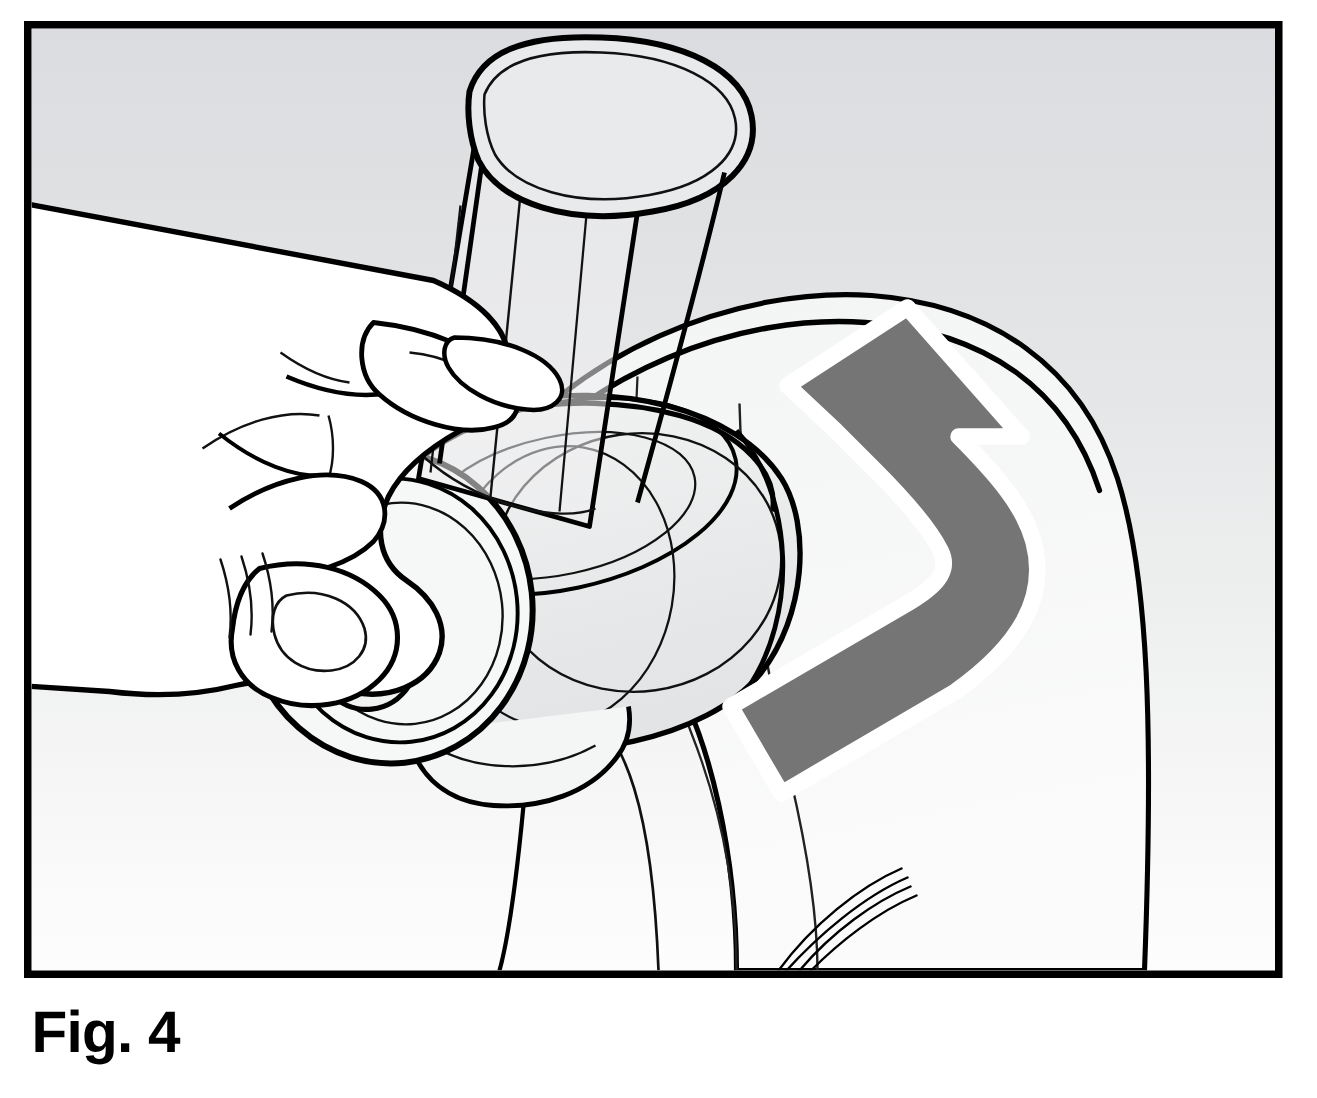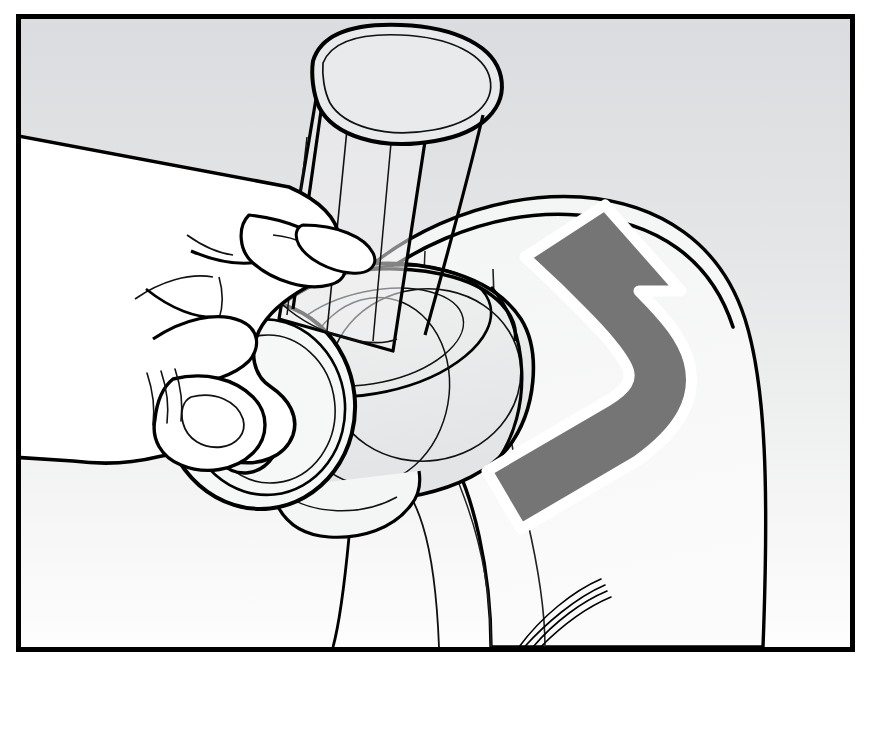--- a/index.html
+++ b/index.html
@@ -235,14 +235,15 @@
                    C 606 370, 612 360, 606 348
                    C 600 336, 588 320, 562 294
                    L 536 268
                    L 504 238 Z" fill="#757575" stroke="#ffffff" stroke-width="11" stroke-linejoin="round" stroke-linecap="round"></path>
         </g>
 
       </g>
     </svg>
   </div>
 
+  <div id="figure-caption">Fig. 4</div>
 
 </div>
 
 </body></html>

